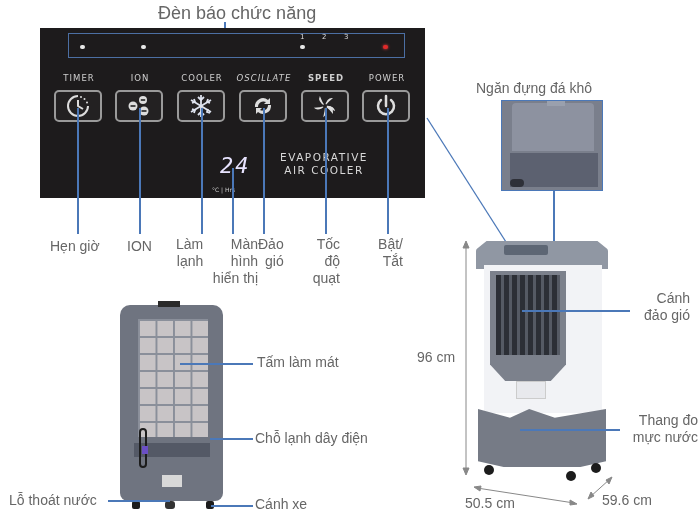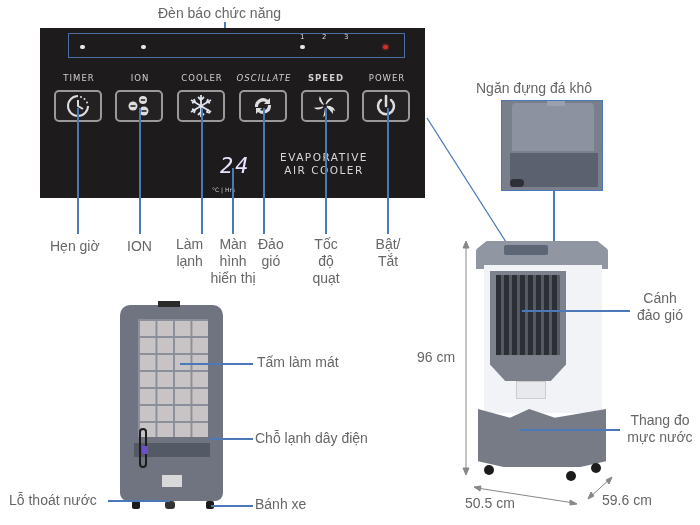--- a/index.html
+++ b/index.html
@@ -1,39 +1,39 @@
 <!DOCTYPE html>
 <html><head>
 <meta charset="utf-8">
 <style>
   html,body{margin:0;padding:0;background:#ffffff;}
   body{width:700px;height:525px;position:relative;overflow:hidden;font-family:"Liberation Sans","DejaVu Sans",sans-serif;color:#555;}
   .abs{position:absolute;}
   .lbl{position:absolute;font-size:14px;color:#666;line-height:17px;white-space:nowrap;}
-  .lbl.c{text-align:center;}
+  .lbl.c{text-align:right;}
   
   #panel{left:40px;top:28px;width:385px;height:170px;background:#1d1b1c;}
   #ind-frame{left:68px;top:33px;width:337px;height:25px;border:1px solid #4c6fa3;box-sizing:border-box;}
   .led{position:absolute;width:5px;height:4px;border-radius:2px;background:#e8e8e8;top:45px;}
   .led.red{background:#e02a2a;box-shadow:0 0 3px #ff4040;}
   .spd{position:absolute;top:33px;font-size:7px;color:#ddd;font-family:"DejaVu Sans",sans-serif;}
   .btn-title{position:absolute;top:73px;font-size:8.5px;color:#cfcfcf;letter-spacing:1px;font-family:"DejaVu Sans",sans-serif;text-align:center;width:60px;}
   .btn{position:absolute;top:90px;width:48px;height:32px;border:2px solid #9a9a9a;border-radius:5px;box-sizing:border-box;background:#232122;display:flex;align-items:center;justify-content:center;}
   .btn svg{display:block;}
   #display{left:220px;top:153px;font-size:22px;color:#e8e4ff;font-family:"DejaVu Sans Mono",monospace;letter-spacing:2px;font-style:italic;}
   #unit{left:212px;top:186px;font-size:6px;color:#ccc;font-family:"DejaVu Sans",sans-serif;}
   #brand{left:280px;top:151px;font-size:10.5px;color:#d8d8d8;letter-spacing:1.5px;font-family:"DejaVu Sans",sans-serif;text-align:center;line-height:13px;}
   .vline{position:absolute;width:1.5px;background:#4b78b8;}
   .hline{position:absolute;height:1.5px;background:#4b78b8;}
   svg.overlay{position:absolute;left:0;top:0;}
 </style>
 </head>
 <body>
 
-<div class="lbl" style="left:158px;top:5px;font-size:14px;">Đèn báo chức năng</div>
+<div class="lbl" style="left:158px;top:5px;font-size:18px;">Đèn báo chức năng</div>
 <div class="vline" style="left:224px;top:22px;height:11px;"></div>
 
 <div id="panel" class="abs"></div>
 <div id="ind-frame" class="abs"></div>
 <div class="led" style="left:80px;"></div>
 <div class="led" style="left:141px;"></div>
 <div class="led" style="left:300px;"></div>
 <div class="led red" style="left:383px;"></div>
 <div class="spd" style="left:300px;">1</div>
 <div class="spd" style="left:322px;">2</div>
@@ -208,13 +208,13 @@
   <div class="abs" style="left:86px;top:200px;width:8px;height:8px;background:#1c1c1c;border-radius:2px;"></div>
 </div>
 
 <div class="hline" style="left:180px;top:363px;width:73px;"></div>
 <div class="lbl" style="left:257px;top:354px;">Tấm làm mát</div>
 <div class="hline" style="left:210px;top:438px;width:43px;"></div>
 <div class="lbl" style="left:255px;top:430px;">Chỗ lạnh dây điện</div>
 <div class="hline" style="left:108px;top:500px;width:62px;"></div>
 <div class="lbl" style="left:9px;top:492px;">Lỗ thoát nước</div>
 <div class="hline" style="left:211px;top:505px;width:42px;"></div>
-<div class="lbl" style="left:255px;top:496px;">Bánh xe</div>
+<div class="lbl" style="left:255px;top:496px;">Cánh xe</div>
 
 </body></html>

